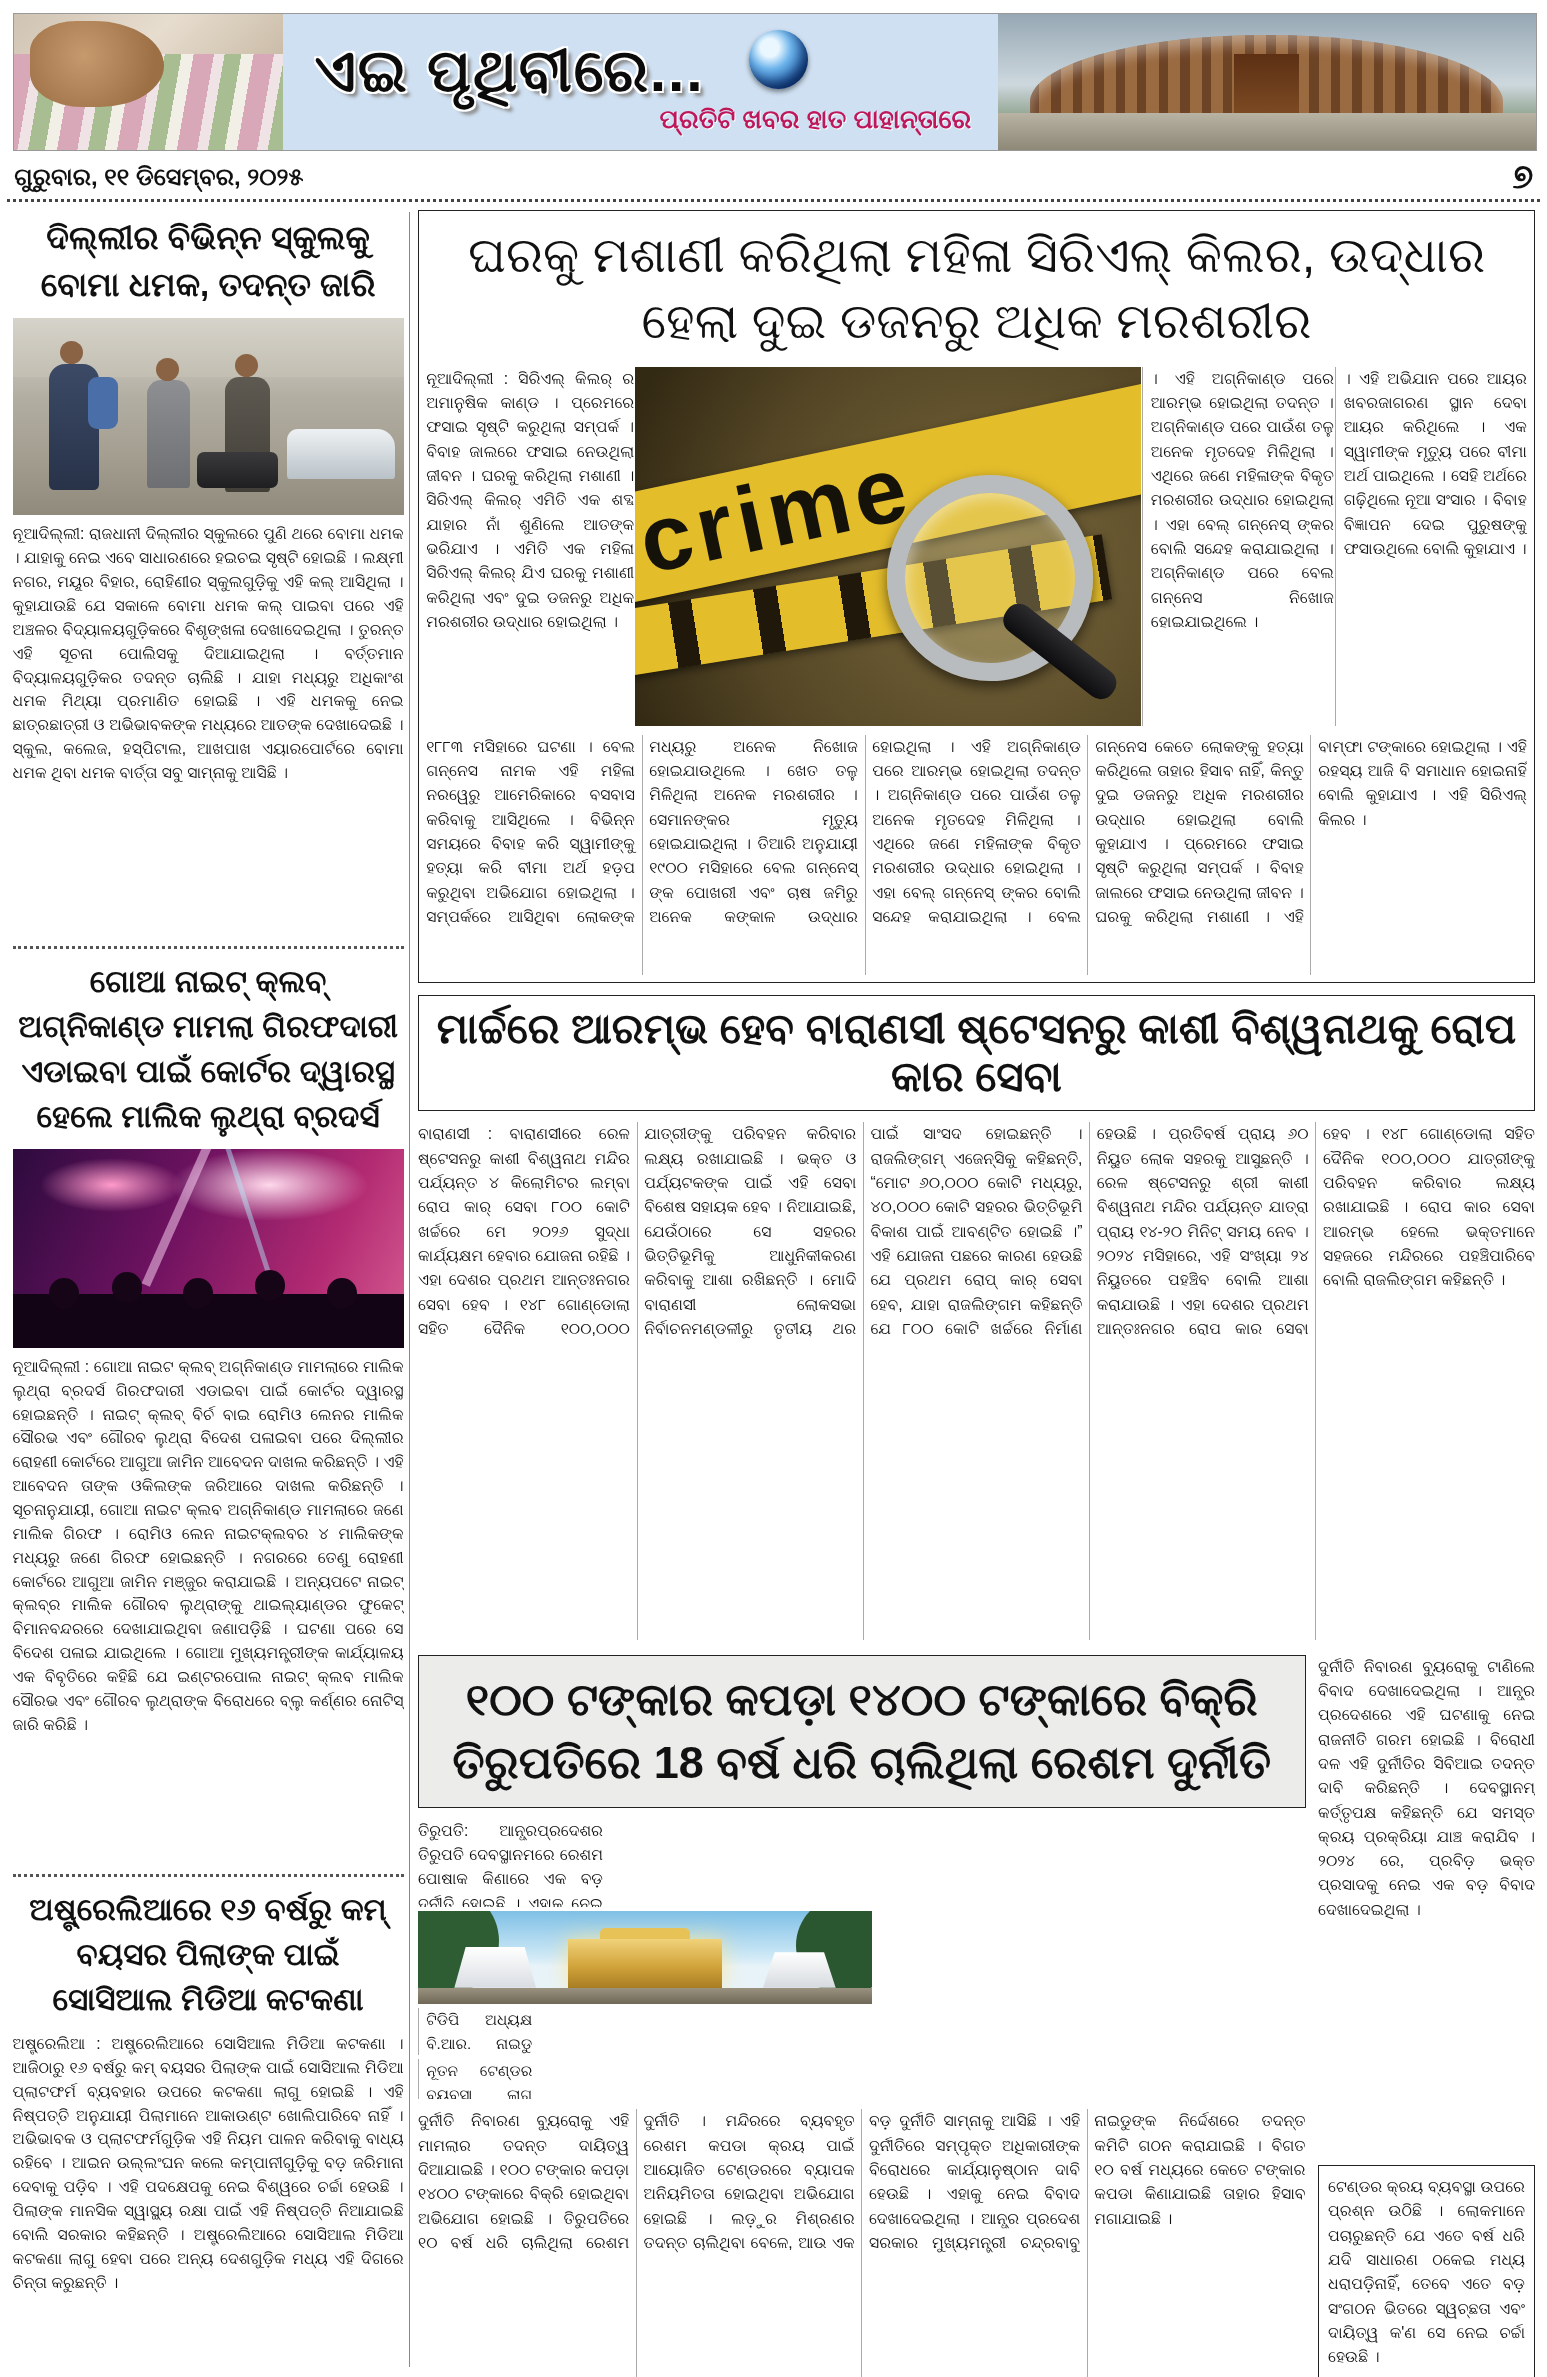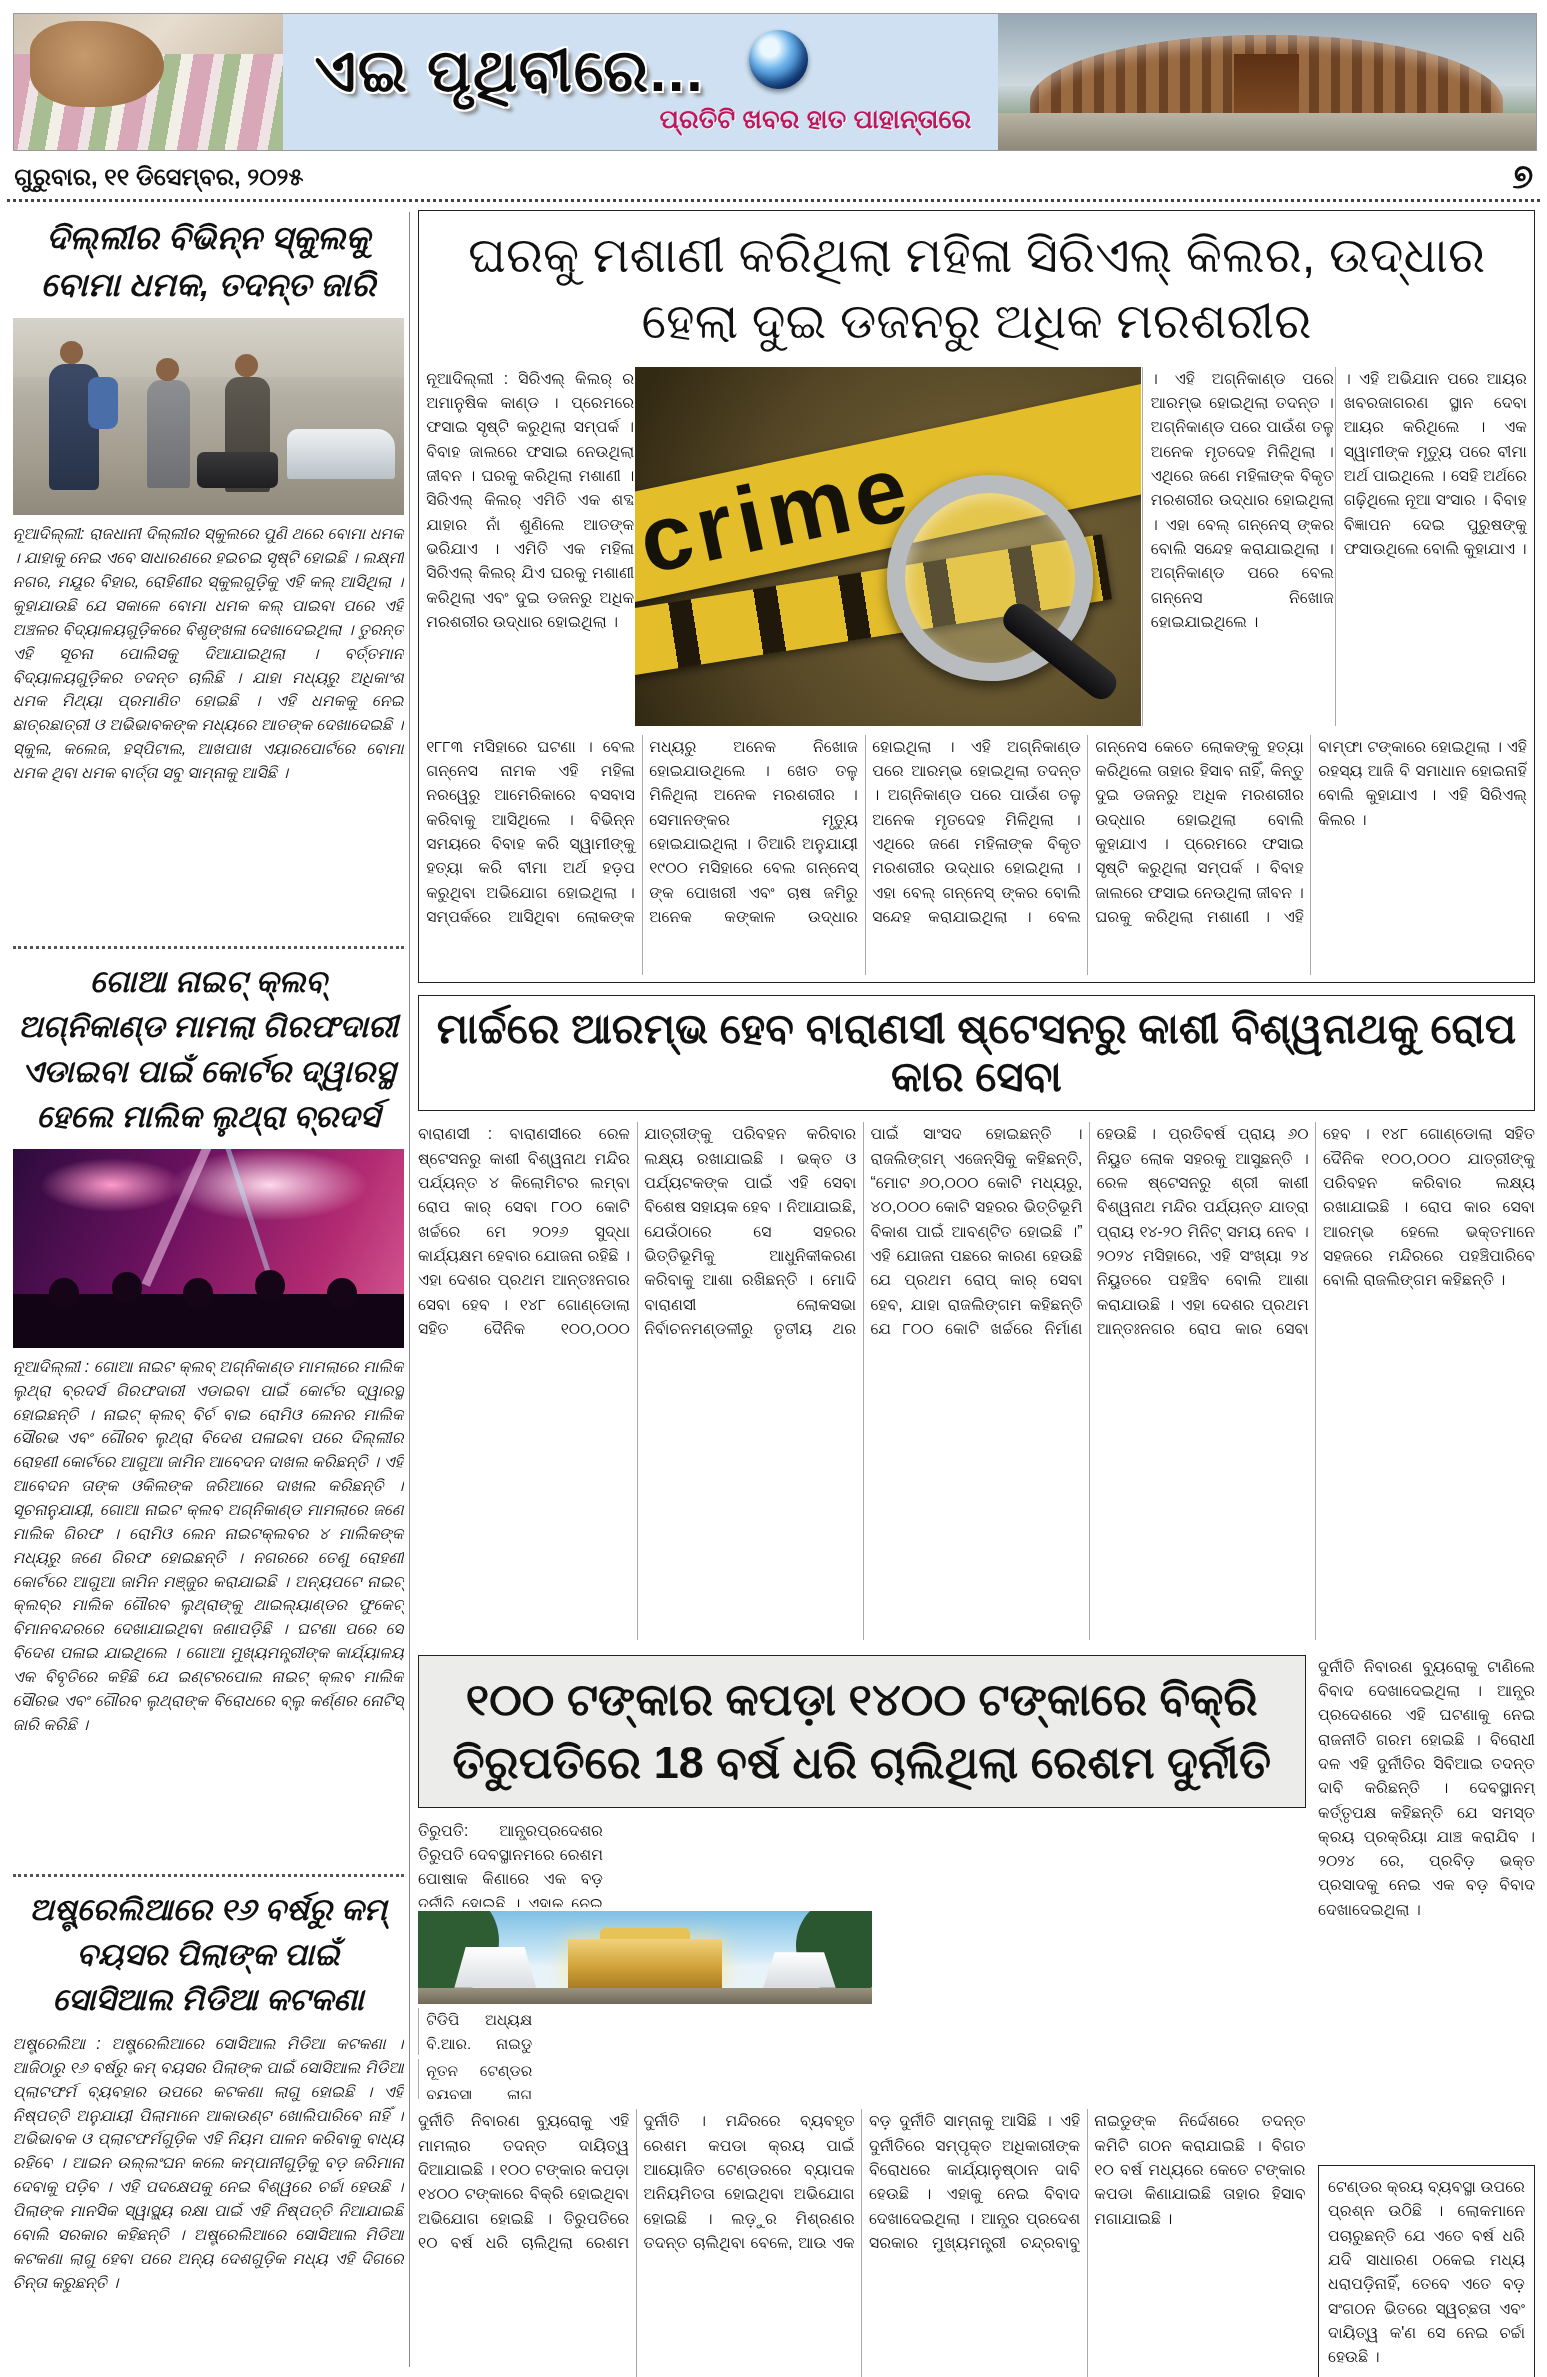--- a/index.html
+++ b/index.html
@@ -34,21 +34,21 @@
       background:linear-gradient(#b9b3a4,#8d8878);}
   
   .dateline{position:absolute;left:14.3px;top:158px;width:1519px;height:38px;display:flex;
       align-items:center;justify-content:space-between;font-weight:bold;}
   .date-text{font-size:24px;}
   .page-num{font-size:34px;font-weight:bold;}
   .dotrule{position:absolute;left:7.2px;top:199px;width:1533px;border-top:3.6px dotted #444;}
   
   .vrule{position:absolute;left:409px;top:212px;height:2155px;border-left:0.9px solid #888;}
   
-  .sidebar{position:absolute;left:12.6px;top:210px;width:391px;font-style:italic;}
+  .sidebar{position:absolute;left:12.6px;top:210px;width:391px;}
   .sb-headline{font-size:33px;line-height:1.45;font-weight:bold;text-align:center;margin:3.6px 0 9px;}
   .sb-headline.small{font-size:31px;}
   .sb-body{font-size:15.7px;line-height:1.52;text-align:justify;overflow:hidden;}
   .dotsep{border-top:3.6px dotted #555;margin:12.6px 0 10.8px;}
   
   .delhi-photo{position:relative;width:391px;height:197px;overflow:hidden;margin-bottom:7.2px;
       background:linear-gradient(#c9c5bb 0 18%,#b2aea2 40%,#a39e90 70%,#8f8a7c);}
   .dp-wall{position:absolute;left:0;top:0;width:100%;height:30%;background:linear-gradient(#d6d3ca,#c2beb2);}
   .dp-person1{position:absolute;left:36px;bottom:25px;width:50px;height:126px;border-radius:16px 16px 5.4px 5.4px;
       background:linear-gradient(#3c4a66,#283349);}

